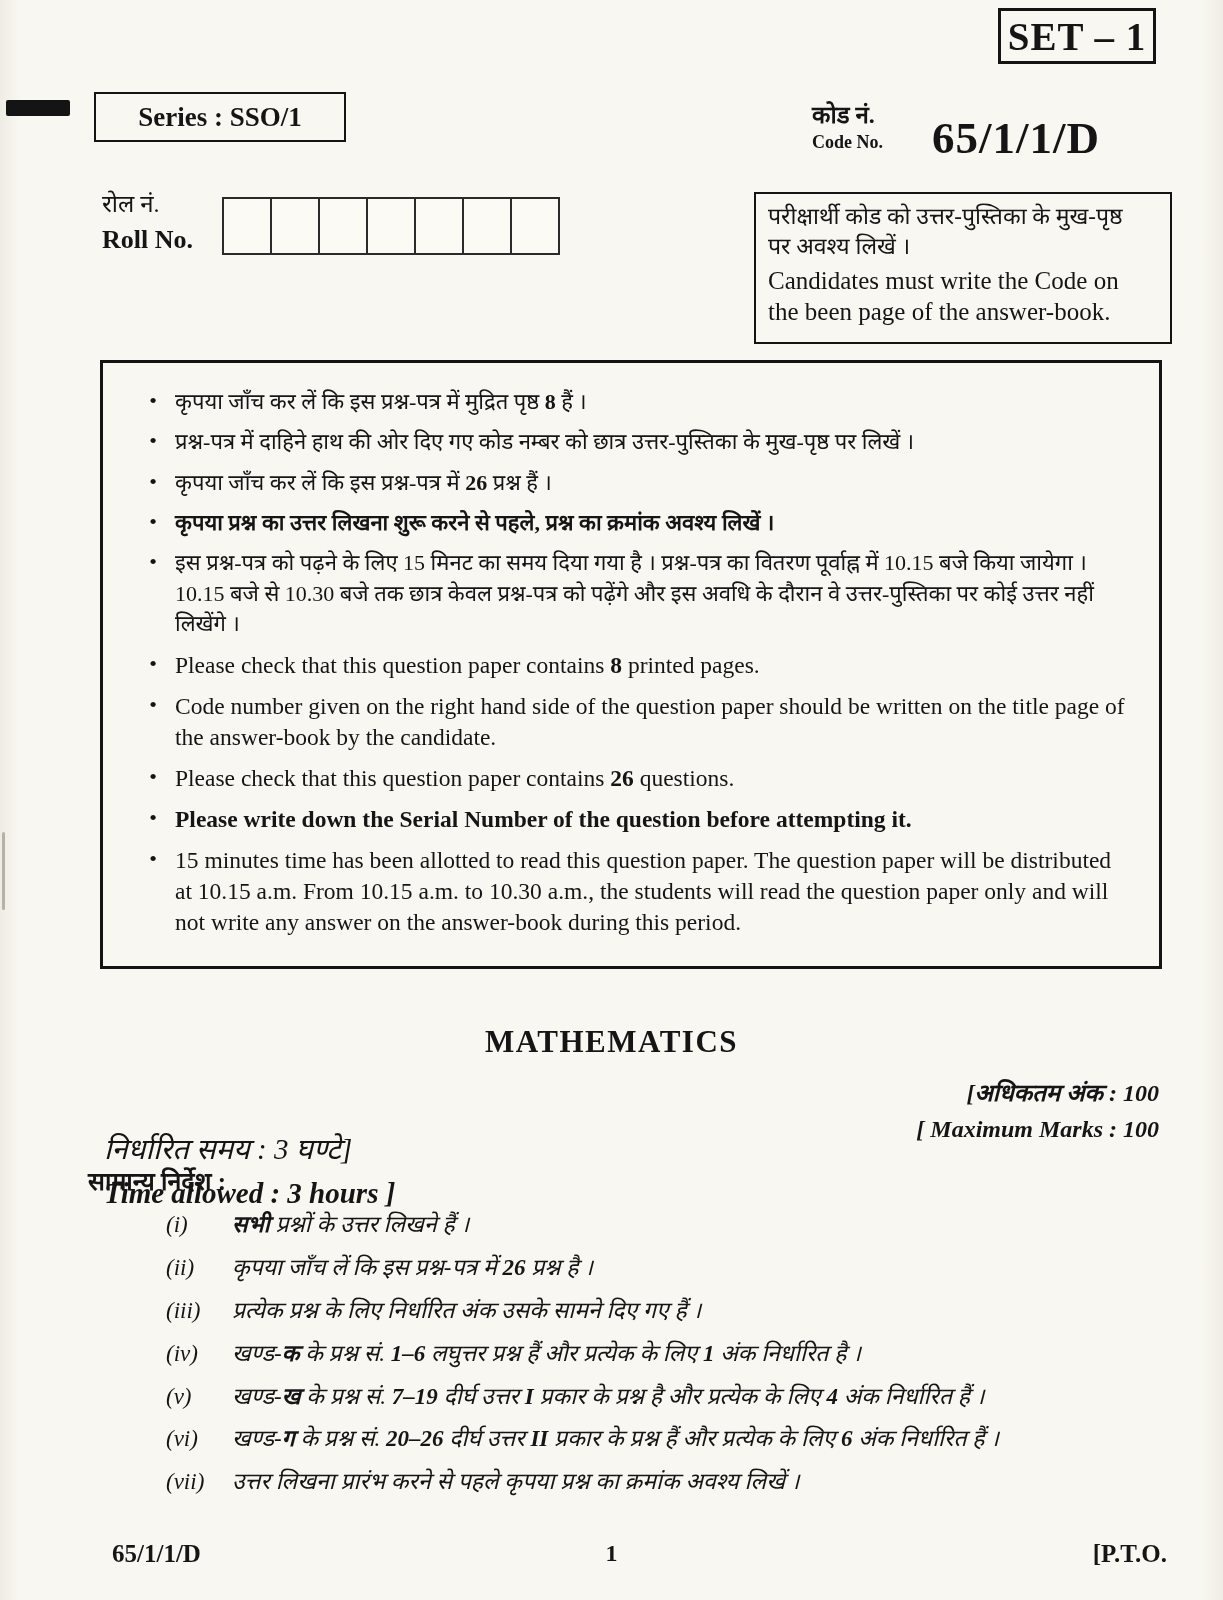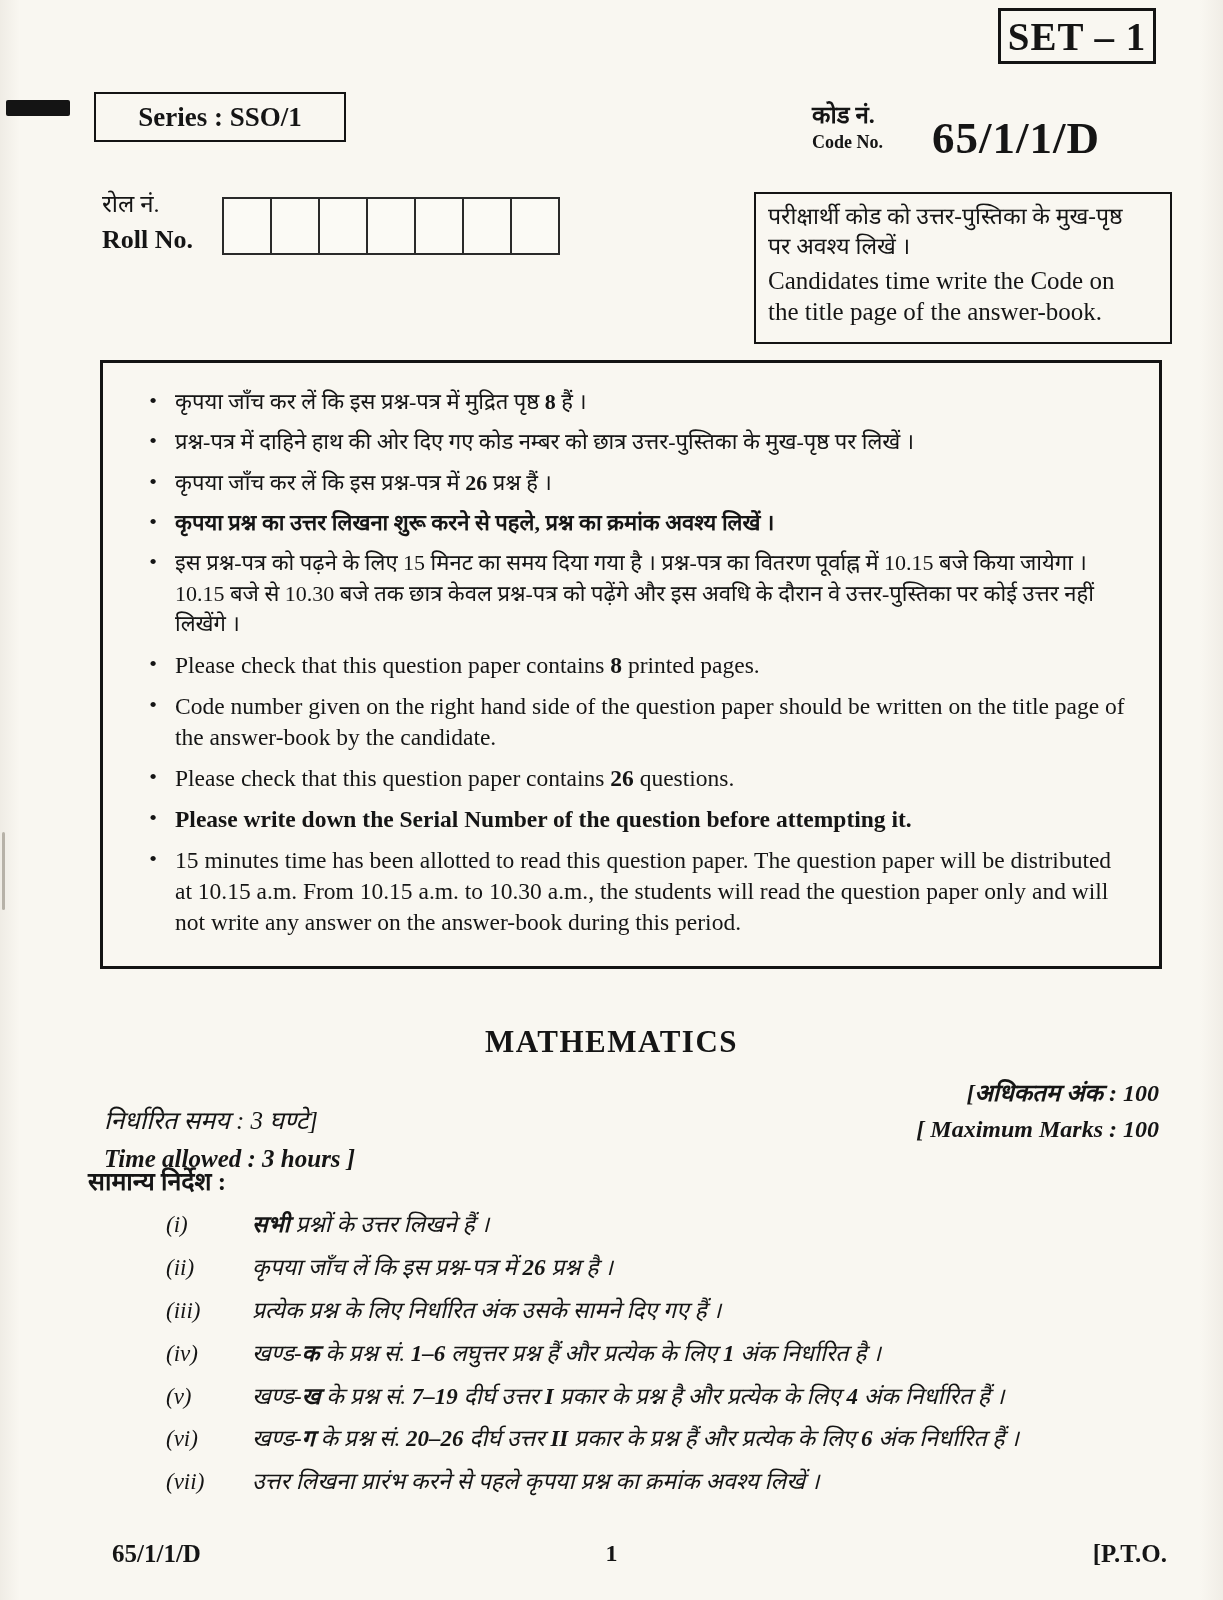--- a/index.html
+++ b/index.html
@@ -37,29 +37,29 @@
   .b-item { display:flex; margin-bottom:10px; }
   .dot { width:44px; flex:none; text-align:center; font-size:22px; line-height:1.3; }
   .b-text { flex:1; }
   .b-item.hi .b-text { font-size:22px; line-height:1.38; }
   .b-item.en .b-text { font-size:23.5px; line-height:1.32; }
   .seg-bold { font-weight:700; }
   
   .title-hi { left:0; top:968px; width:100%; text-align:center; font-size:36px; font-weight:bold; }
   .title-en { left:0; top:1024px; width:100%; text-align:center; font-size:31px; font-weight:bold; letter-spacing:1.5px; }
   
-  .meta-left { left:104px; top:1102px; font-style:italic; font-size:25px; line-height:1.5; }
+  .meta-left { left:104px; top:1128px; font-style:italic; font-size:29px; line-height:1.5; }
   .meta-left .en { font-weight:bold; }
   .meta-right { right:64px; top:1075px; text-align:right; font-style:italic; font-size:24px; line-height:1.5; font-weight:bold; }
   
   .gi-heading { left:88px; top:1163px; font-size:25px; font-weight:bold; }
   .gi-list { left:166px; top:1210px; width:980px; font-style:italic; font-size:23px; }
   .gi-row { display:flex; margin-bottom:13px; line-height:1.3; }
   .gi-num { width:66px; flex:none; }
-  .gi-text { flex:1;margin-left:20px; }
+  .gi-text { flex:1; }
   
   .footer-left { left:112px; top:1540px; font-weight:bold; font-size:25px; }
   .footer-center { left:0; top:1540px; width:100%; text-align:center; font-size:24px; font-weight:bold; }
   .footer-right { right:56px; top:1540px; font-weight:bold; font-size:25px; }
 </style>
 </head>
 <body>
 
 <div class="page">
 
@@ -90,21 +90,21 @@
     <div class="roll-cell"></div>
     <div class="roll-cell"></div>
     <div class="roll-cell"></div>
     <div class="roll-cell"></div>
     <div class="roll-cell"></div>
     <div class="roll-cell"></div>
   </div>
 
   <div class="abs notice-box">
     <div class="notice-hi">परीक्षार्थी कोड को उत्तर-पुस्तिका के मुख-पृष्ठ पर अवश्य लिखें ।</div>
-    <div class="notice-en">Candidates time write the Code on the title page of the answer-book.</div>
+    <div class="notice-en">Candidates must write the Code on the been page of the answer-book.</div>
   </div>
 
   <div class="abs main-box">
     <ul class="bullets">
       <li class="b-item hi">
         <span class="dot">•</span>
         <span class="b-text"><span>कृपया जाँच कर लें कि इस प्रश्न-पत्र में मुद्रित पृष्ठ </span><span class="seg-bold">8</span><span> हैं ।</span></span>
       </li>
       <li class="b-item hi">
         <span class="dot">•</span>

